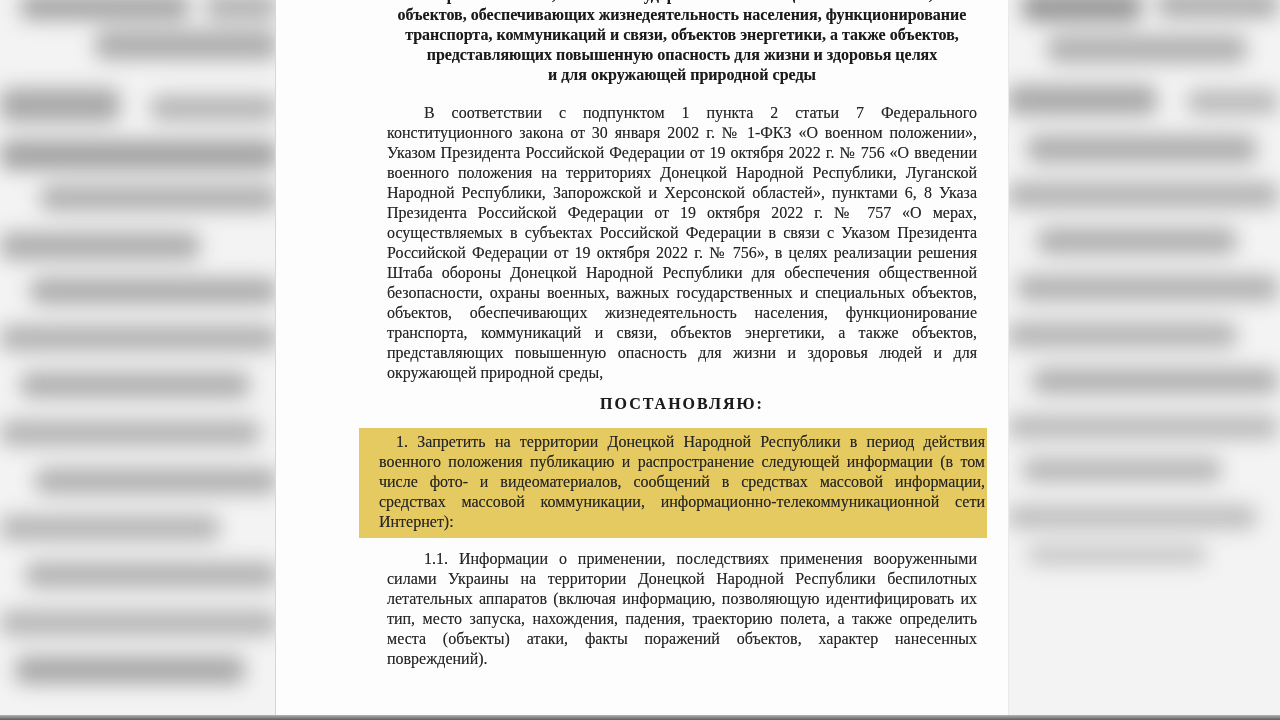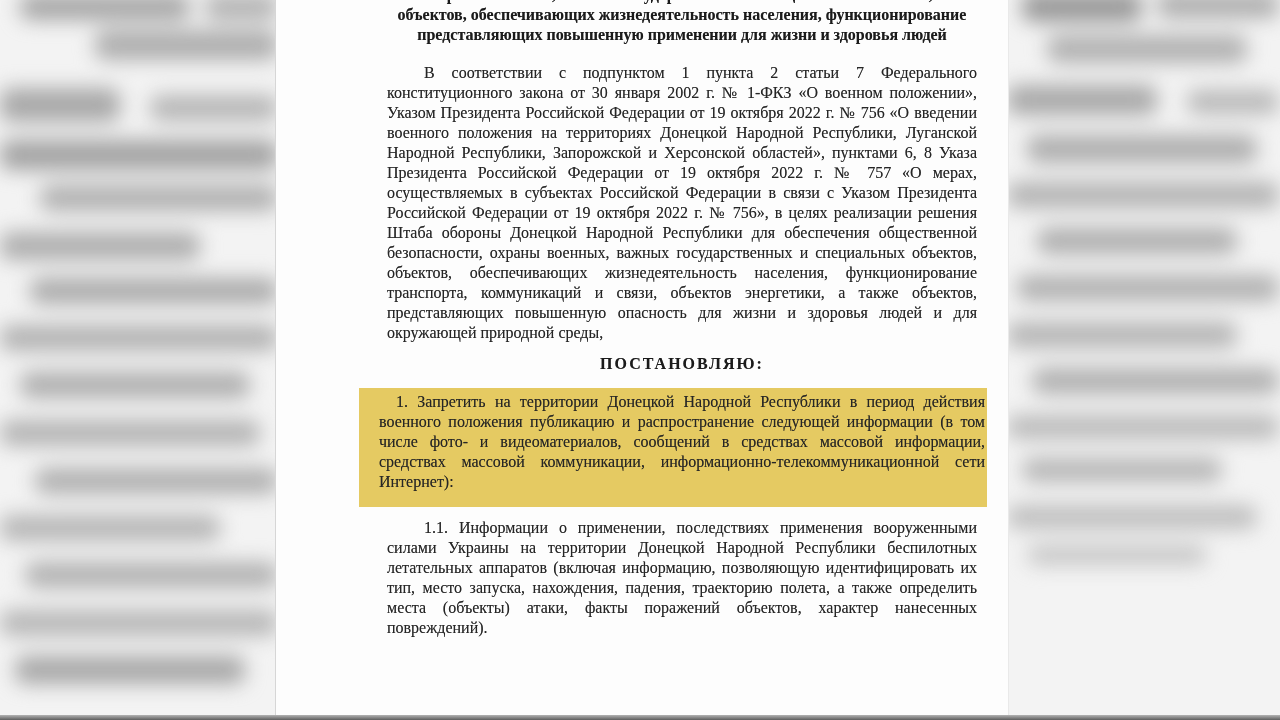--- a/index.html
+++ b/index.html
@@ -37,21 +37,21 @@
   .title-cut span { display: block; transform: translateY(-15px); white-space: nowrap; }
   .title-line { white-space: nowrap; }
   p { margin: 8px; }
   .preamble { margin-top: 18px; text-indent: 37px; }
   .resolve {
     margin-top: 11px; text-align: center;
     font-weight: 700; letter-spacing: 2px; color: #1b1b1b;
   }
   .clause-hl {
     margin: 14px -2px 0 -20px;
-    padding: 4px 2px 15px 20px;
+    padding: 4px 2px 6px 20px;
     text-indent: 17px;                  
     background: #e5ca62;                
   }
   .clause-sub { padding-top: 3px; text-indent: 37px; }
 
   
   .bottom-bar {
     position: absolute; left: 0; bottom: 0; width: 1280px; height: 5px;
     background: linear-gradient(#b3b3b3, #5e5e5e);
     z-index: 5;
@@ -105,21 +105,23 @@
   </div>
 
   <div class="doc">
     <div class="doc-inner">
 
       <div class="title">
         <div class="title-cut">
           <span>охраны военных, важных государственных и специальных объектов,</span>
         </div>
         <div class="title-line">объектов, обеспечивающих жизнедеятельность населения, функционирование</div>
-        <div class="title-line">представляющих повышенную применении для жизни и здоровья людей</div>
+        <div class="title-line">транспорта, коммуникаций и связи, объектов энергетики, а также объектов,</div>
+        <div class="title-line">представляющих повышенную опасность для жизни и здоровья целях</div>
+        <div class="title-line">и для окружающей природной среды</div>
       </div>
 
       <p class="preamble">В соответствии с подпунктом 1 пункта 2 статьи 7 Федерального конституционного закона от 30 января 2002 г. № 1-ФКЗ «О военном положении», Указом Президента Российской Федерации от 19 октября 2022 г. № 756 «О введении военного положения на территориях Донецкой Народной Республики, Луганской Народной Республики, Запорожской и Херсонской областей», пунктами 6, 8 Указа Президента Российской Федерации от 19 октября 2022 г. № 757 «О мерах, осуществляемых в субъектах Российской Федерации в связи с Указом Президента Российской Федерации от 19 октября 2022 г. № 756», в целях реализации решения Штаба обороны Донецкой Народной Республики для обеспечения общественной безопасности, охраны военных, важных государственных и специальных объектов, объектов, обеспечивающих жизнедеятельность населения, функционирование транспорта, коммуникаций и связи, объектов энергетики, а также объектов, представляющих повышенную опасность для жизни и здоровья людей и для окружающей природной среды,</p>
 
       <p class="resolve">ПОСТАНОВЛЯЮ:</p>
 
       <p class="clause-hl" style="background: rgb(229, 202, 98);">1. Запретить на территории Донецкой Народной Республики в период действия военного положения публикацию и распространение следующей информации (в том числе фото- и видеоматериалов, сообщений в средствах массовой информации, средствах массовой коммуникации, информационно-телекоммуникационной сети Интернет):</p>
 
       <p class="clause-sub">1.1. Информации о применении, последствиях применения вооруженными силами Украины на территории Донецкой Народной Республики беспилотных летательных аппаратов (включая информацию, позволяющую идентифицировать их тип, место запуска, нахождения, падения, траекторию полета, а также определить места (объекты) атаки, факты поражений объектов, характер нанесенных повреждений).</p>
 

